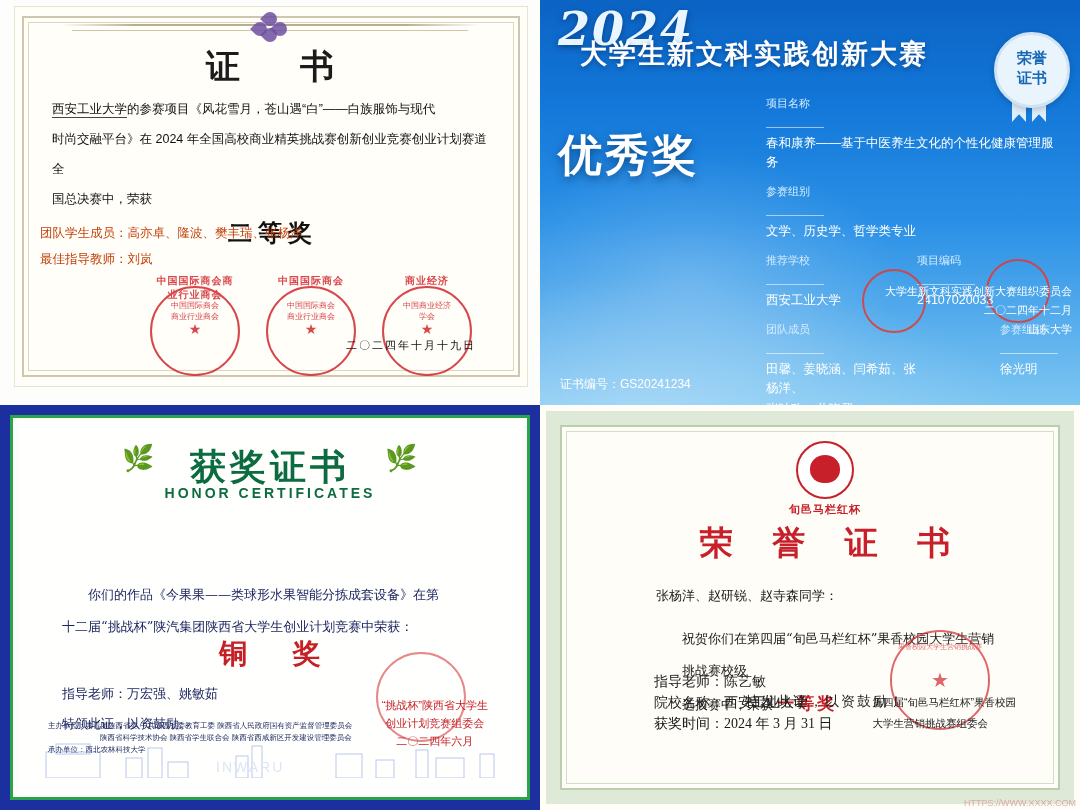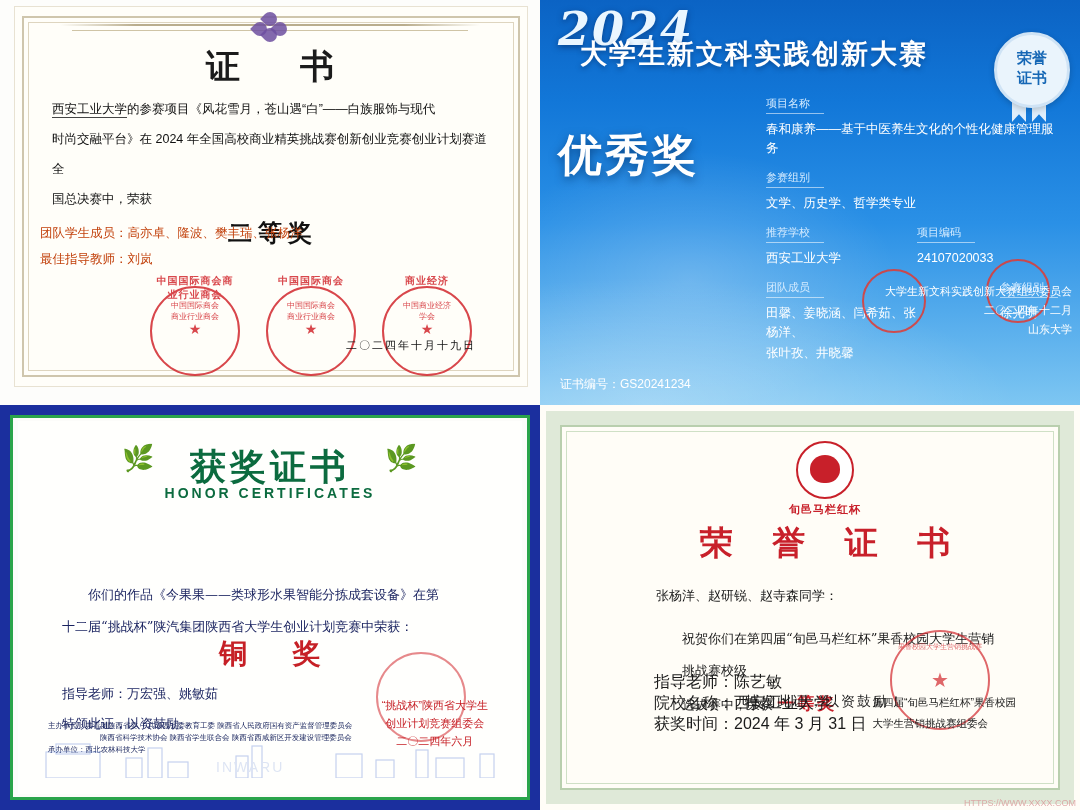--- a/index.html
+++ b/index.html
@@ -35,21 +35,21 @@
   .c2 .year{position:absolute;left:18px;top:2px;font-family:"DejaVu Serif","Liberation Serif",serif;font-size:46px;font-weight:700;font-style:italic;color:#eaf6ff;letter-spacing:2px;text-shadow:0 2px 6px rgba(0,30,80,.55);}
   .c2 .maintitle{position:absolute;left:40px;top:36px;font-size:27px;font-weight:700;letter-spacing:2px;color:#ffffff;text-shadow:0 2px 5px rgba(0,40,90,.5);}
   .c2 .bigaward{position:absolute;left:18px;top:126px;font-size:44px;font-weight:700;color:#fff;letter-spacing:3px;text-shadow:0 3px 10px rgba(0,40,90,.6);}
   .c2 .badge{position:absolute;right:12px;top:32px;width:78px;height:92px;}
   .c2 .badge .ring{position:absolute;left:4px;top:0;width:70px;height:70px;border-radius:50%;background:#eaf4fc;border:3px solid #cfe3f5;box-shadow:0 2px 6px rgba(0,0,0,.2);text-decoration:underline;}
   .c2 .badge .ring span{position:absolute;left:0;right:0;top:13px;text-align:center;color:#1667b5;font-size:15px;font-weight:700;line-height:20px;}
   .c2 .badge .rb{position:absolute;width:14px;height:28px;background:#dfeefb;top:62px;}
   .c2 .badge .rb.l{left:22px;clip-path:polygon(0 0,100% 0,100% 100%,50% 72%,0 100%);}
   .c2 .badge .rb.r{left:42px;clip-path:polygon(0 0,100% 0,100% 100%,50% 72%,0 100%);}
   .c2 .fields{position:absolute;left:226px;top:96px;right:22px;font-size:11.5px;}
-  .c2 .lbl{color:#d6ecff;font-size:11px;border-bottom:1px solid rgba(255,255,255,.55);display:inline-block;padding-bottom:2px;min-width:58px;}
+  .c2 .lbl{color:#d6ecff;font-size:11px;border-bottom:1px solid rgba(255,255,255,.55);display:inline-block;padding-bottom:16px;min-width:58px;}
   .c2 .val{color:#fff;font-size:12.5px;margin-top:6px;line-height:19px;}
   .c2 .row2{display:flex;gap:76px;margin-top:12px;}
   .c2 .fullrow{margin-top:12px;}
   .c2 .footseals{position:absolute;right:14px;bottom:58px;width:230px;height:96px;}
   .c2 .fseal{position:absolute;width:60px;height:60px;border:2px solid #e03a32;border-radius:50%;color:#ff6a5e;opacity:.85;font-size:6px;}
   .c2 .orgtxt{position:absolute;right:8px;bottom:66px;text-align:right;font-size:11px;line-height:19px;color:#fff;}
   .c2 .serial{position:absolute;left:20px;bottom:12px;font-size:12px;color:#fff;}
 
   
   .c3{background:#fcfcfa;}
@@ -78,21 +78,21 @@
   .c4 .inner{position:absolute;left:60px;top:30px;right:30px;bottom:30px;}
   .c4 .applelogo{position:absolute;left:50%;top:6px;transform:translateX(-50%);text-align:center;}
   .c4 .apple{width:54px;height:54px;border-radius:50%;border:2px solid #c8202a;margin:0 auto;position:relative;background:#fff;}
   .c4 .apple:after{content:"";position:absolute;left:12px;top:12px;width:30px;height:28px;background:#c8202a;border-radius:50% 50% 46% 46%;}
   .c4 .brand{margin-top:3px;font-size:11px;color:#c8202a;letter-spacing:1px;font-weight:700;}
   .c4 h1{position:absolute;left:0;right:0;top:86px;text-align:center;margin:0;font-family:"DejaVu Serif","Liberation Serif",serif;font-size:33px;font-weight:700;color:#c8202a;letter-spacing:14px;text-indent:14px;}
   .c4 .sal{position:absolute;left:56px;top:152px;font-size:13px;color:#1a1a1a;font-family:"DejaVu Serif","Liberation Serif",serif;}
   .c4 .p1{position:absolute;left:82px;right:46px;top:188px;font-size:13px;line-height:32px;color:#1a1a1a;font-family:"DejaVu Serif","Liberation Serif",serif;}
   .c4 .p1 .grade{color:#c8202a;font-size:17px;font-weight:700;letter-spacing:3px;}
   .c4 .p2{position:absolute;left:0;right:0;top:258px;text-align:center;font-size:14px;letter-spacing:2px;color:#1a1a1a;font-family:"DejaVu Serif","Liberation Serif",serif;}
-  .c4 .lmeta{position:absolute;left:54px;bottom:46px;font-size:16px;line-height:21px;color:#1a1a1a;}
+  .c4 .lmeta{position:absolute;left:54px;bottom:46px;font-size:14px;line-height:21px;color:#1a1a1a;font-family:Liberation Serif, serif;}
   .c4 .rmeta{position:absolute;right:34px;bottom:46px;font-size:10.5px;line-height:21px;color:#1a1a1a;}
   .c4 .rseal{position:absolute;right:60px;bottom:50px;width:96px;height:96px;border:2px solid #d2282e;border-radius:50%;opacity:.7;color:#d2282e;}
   .c4 .rseal .st{position:absolute;left:50%;top:50%;transform:translate(-50%,-50%);font-size:20px;}
   .c4 .rseal .tt{position:absolute;left:0;right:0;top:10px;text-align:center;font-size:7px;}
   .c4 .wm{position:absolute;right:4px;bottom:2px;font-size:9px;color:#d99a9a;opacity:.8;}
 </style>
 </head>
 <body>
 
 <div class="grid">

